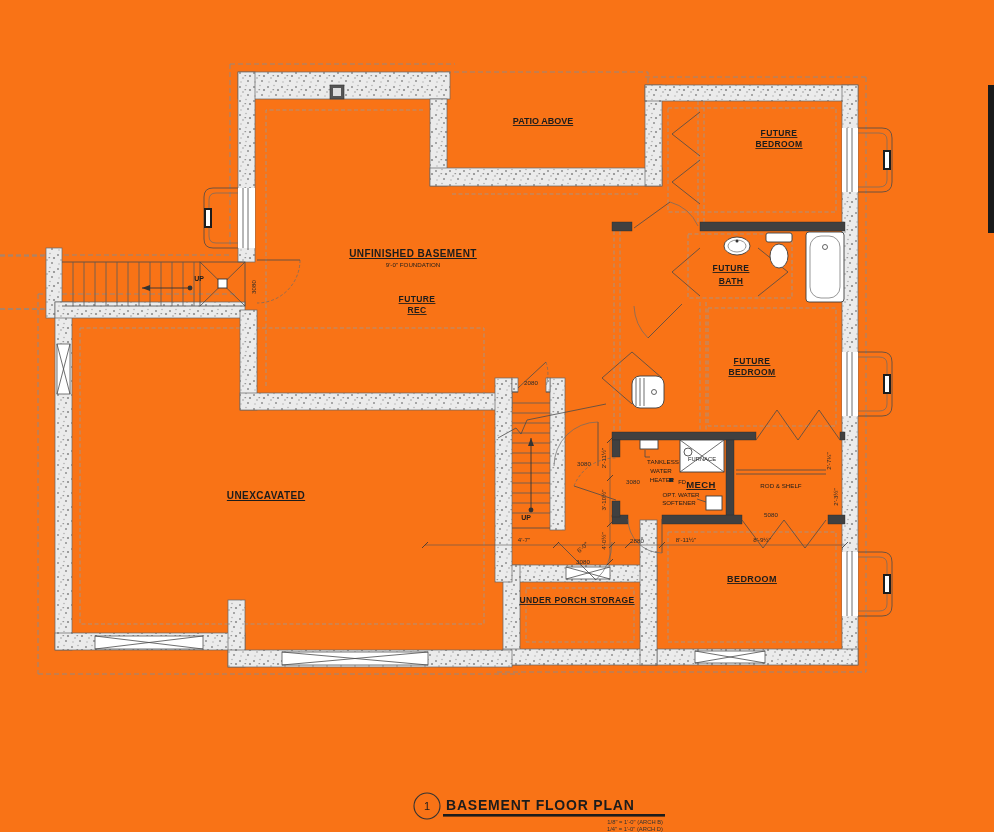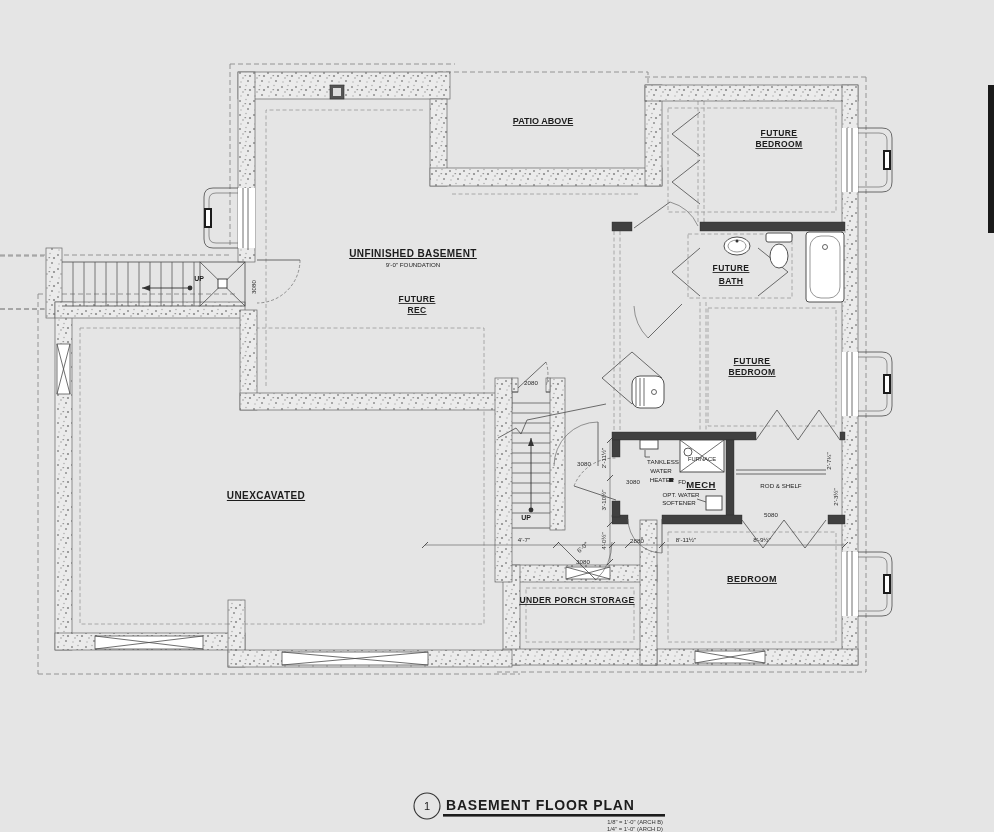--- a/index.html
+++ b/index.html
@@ -1,16 +1,16 @@
 <!DOCTYPE html>
 <html><head>
 <meta charset="utf-8">
 <style>
   html,body{margin:0;padding:0;background:#ffffff;}
-  .sheet{width:994px;height:832px;position:relative;background:#e5e5e5;overflow:hidden;}
+  .sheet{width:994px;height:832px;position:relative;background:#f97316;overflow:hidden;}
   svg{display:block;}
   text{font-family:"Liberation Sans",sans-serif;fill:#1c1c1c;}
   .room{font-size:10px;font-weight:bold;letter-spacing:.4px;text-anchor:middle;text-decoration:underline;}
   .note{font-size:6.2px;text-anchor:middle;}
   .tiny{font-size:6.2px;text-anchor:middle;}
   .dim{font-size:6.2px;text-anchor:middle;fill:#2a2a2a;}
   .door{font-size:6.2px;text-anchor:middle;fill:#2a2a2a;}
   .up{font-size:7px;font-weight:bold;text-anchor:middle;}
   .title{font-size:14px;font-weight:bold;letter-spacing:.8px;}
   .scale{font-size:5.8px;text-anchor:end;fill:#333;}

